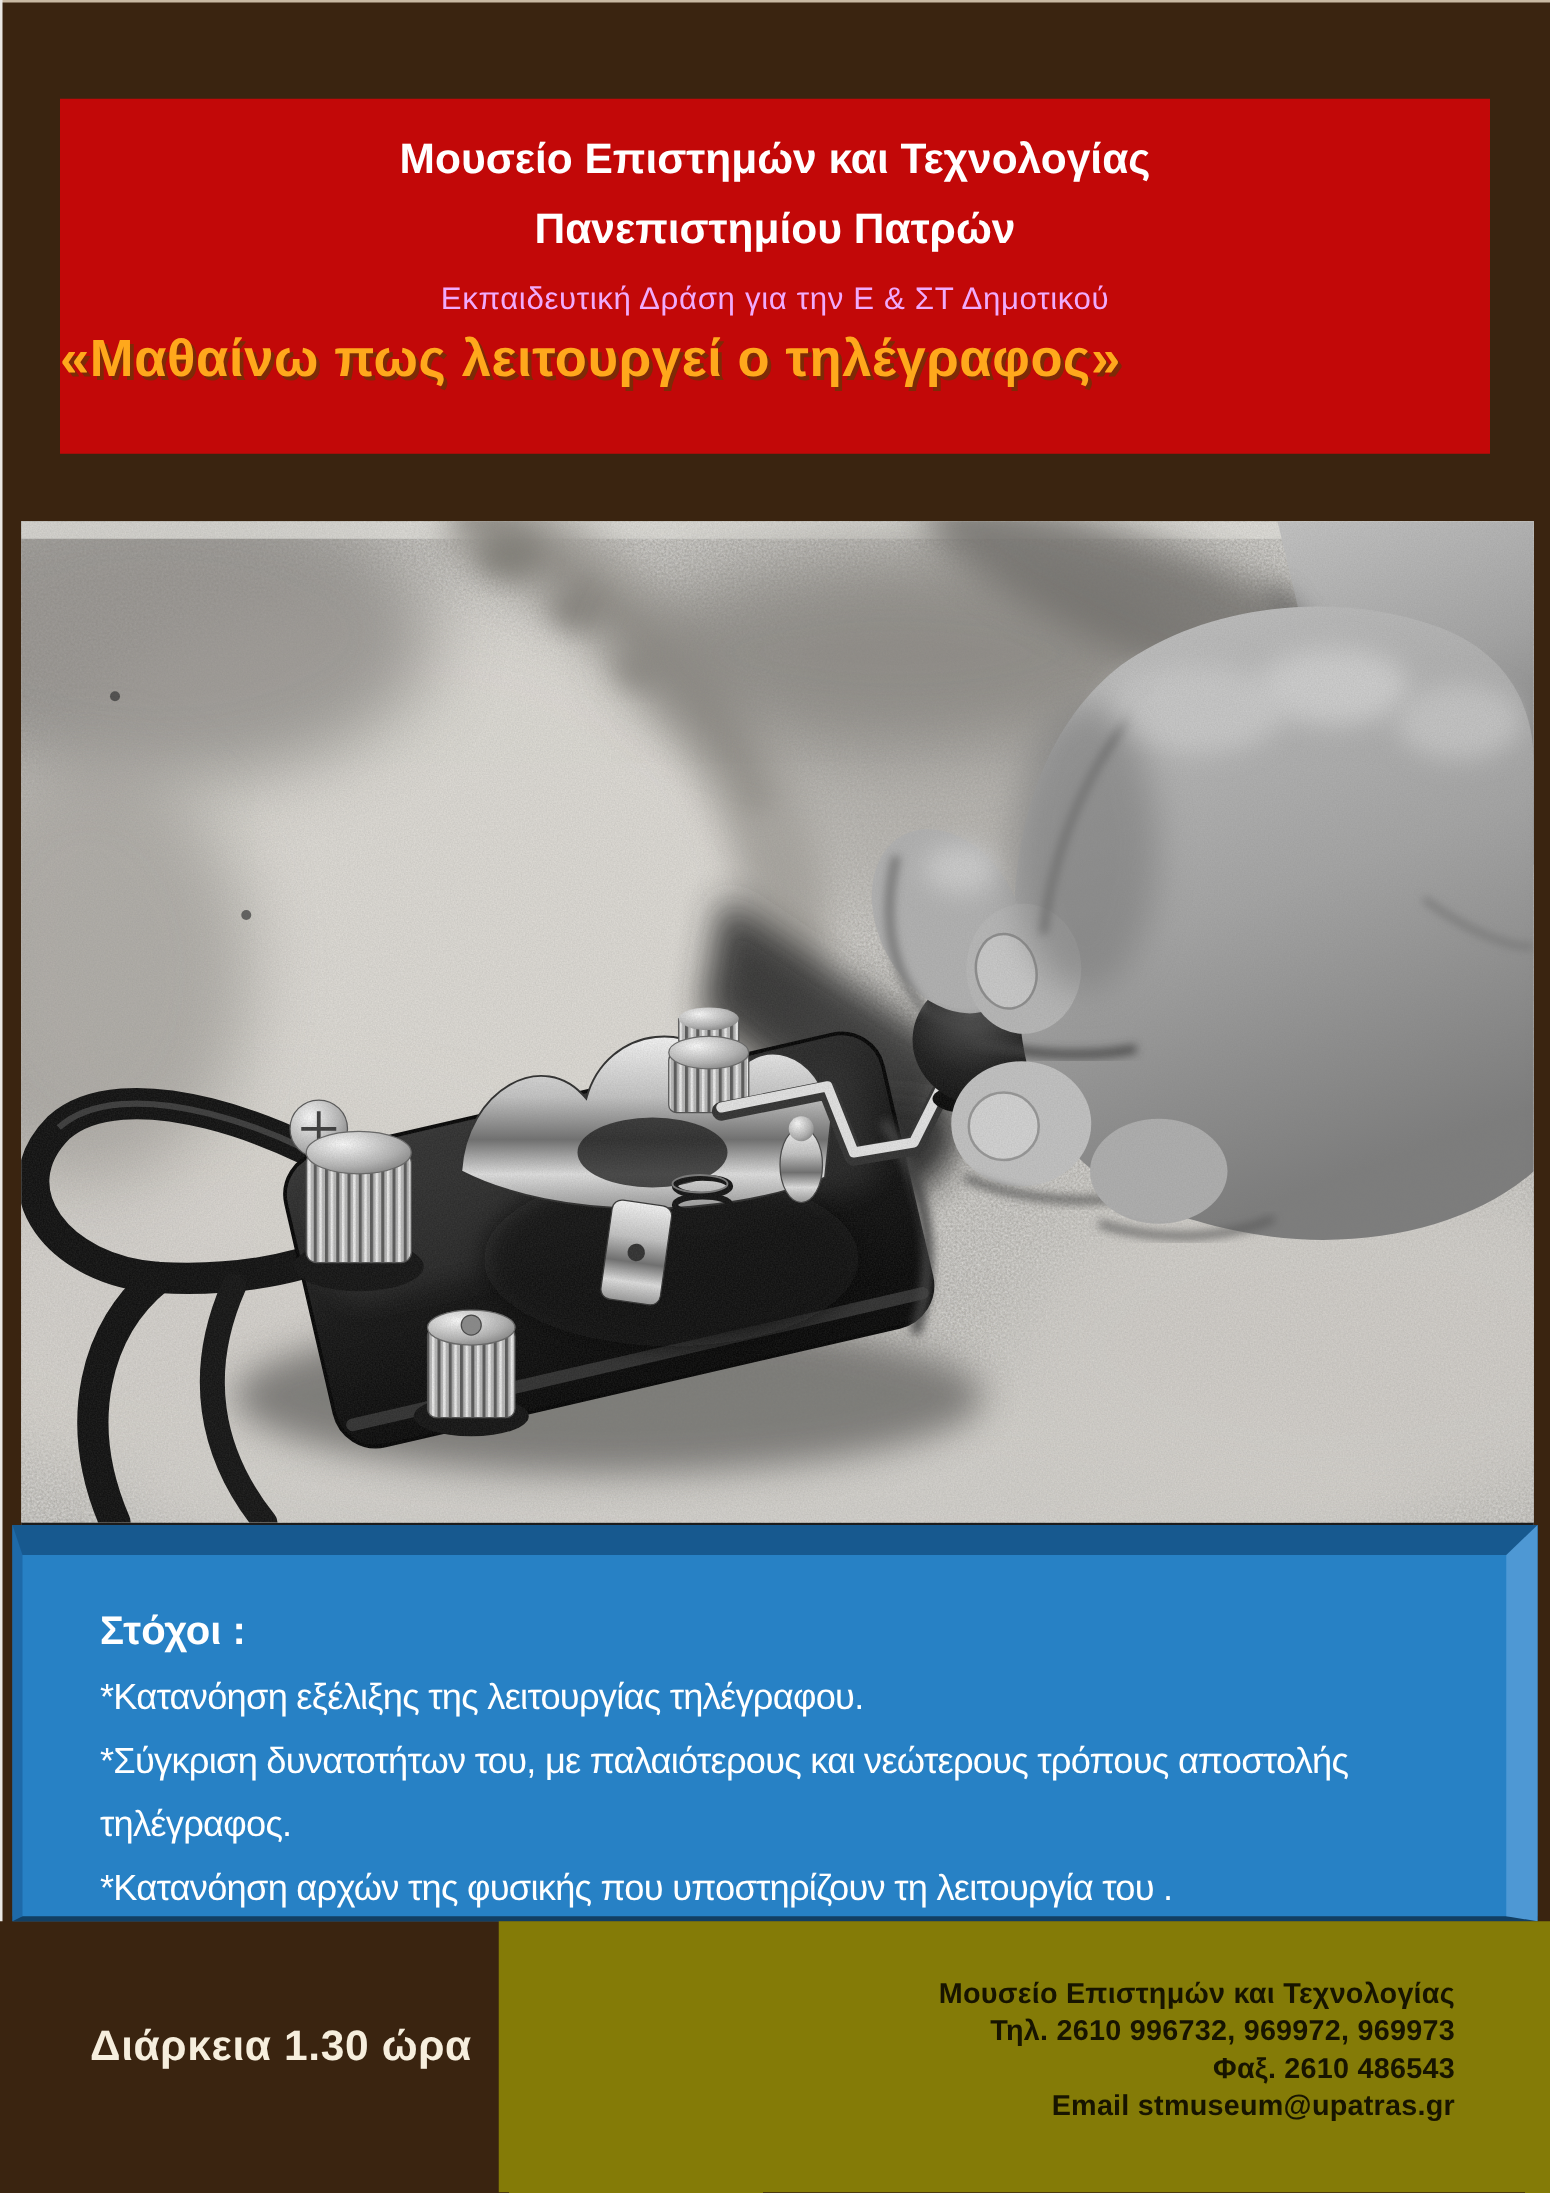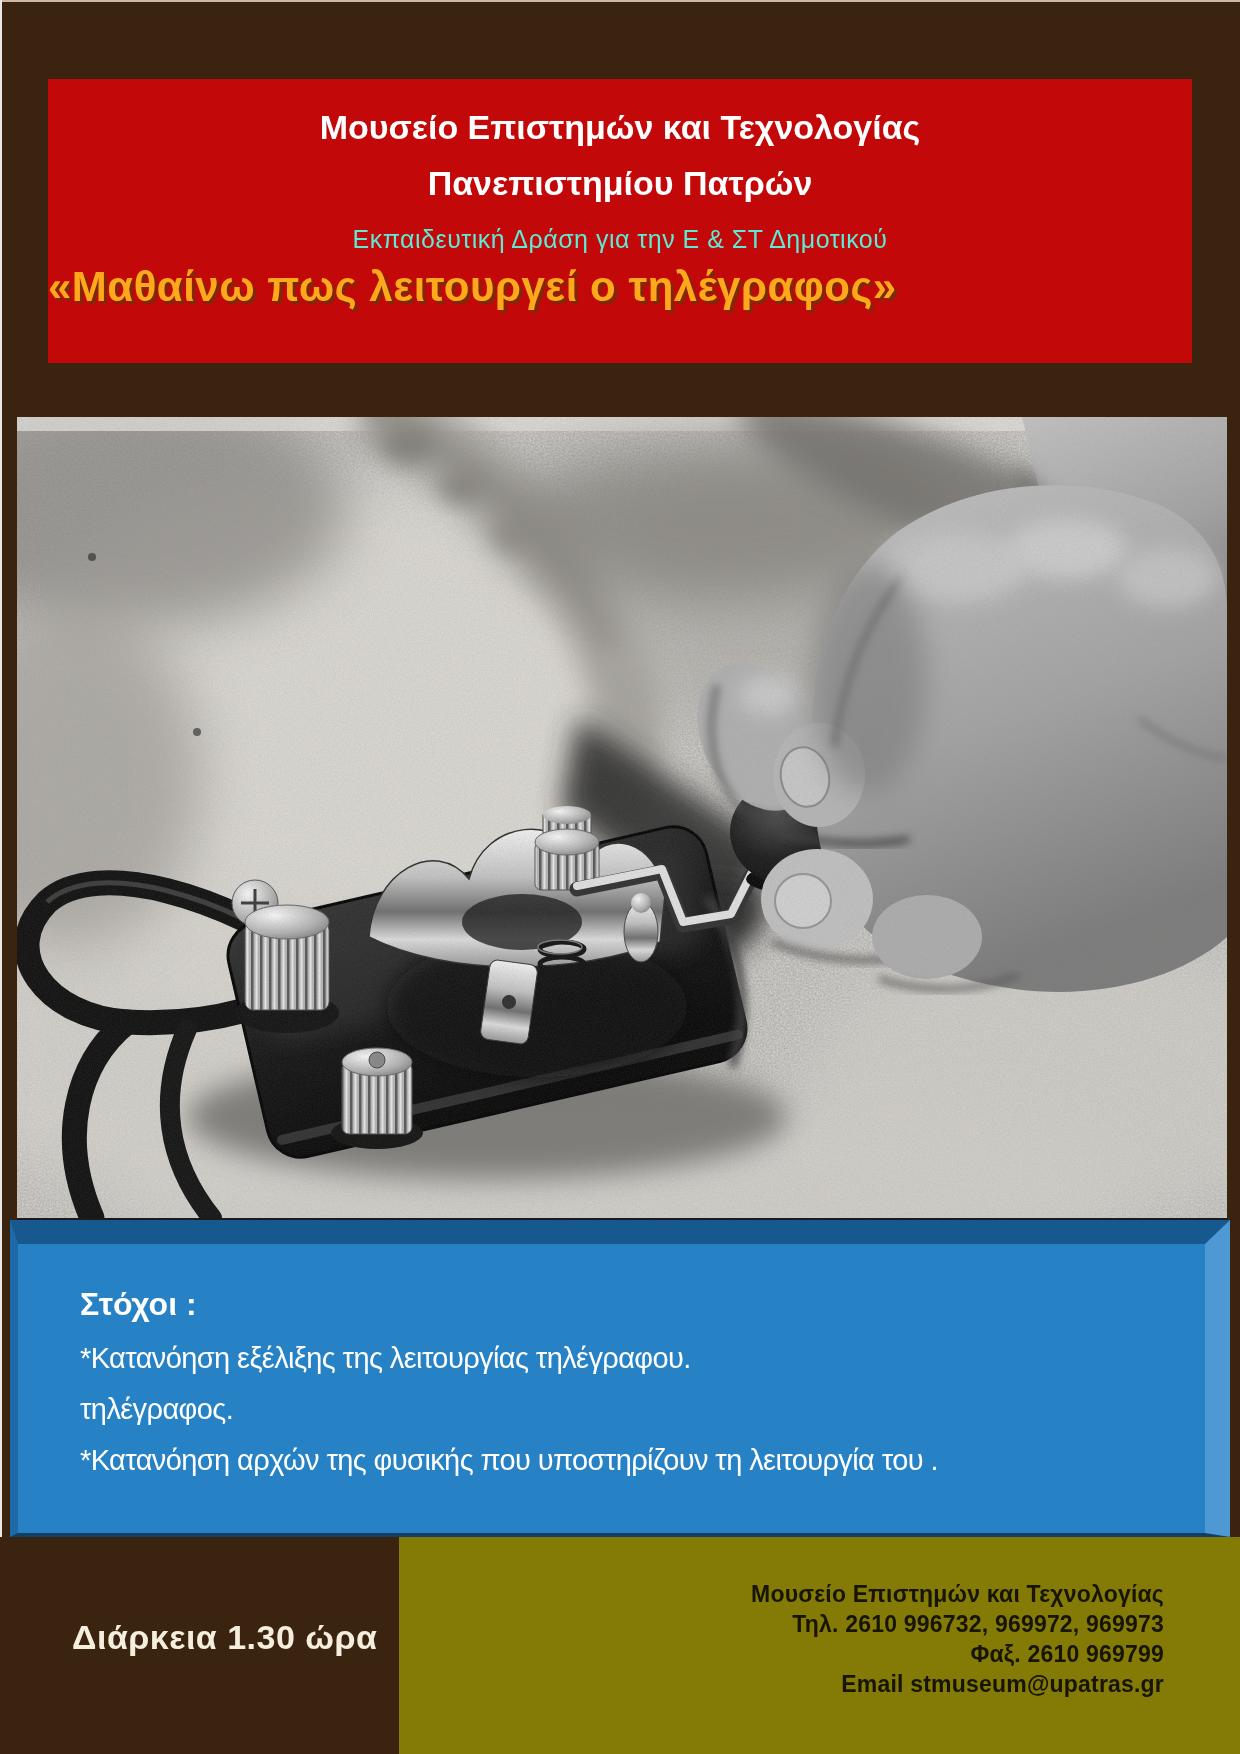--- a/index.html
+++ b/index.html
@@ -9,21 +9,21 @@
     font-family:"Liberation Sans","DejaVu Sans",sans-serif;
   }
   .edge-top{position:absolute;left:0;top:0;width:1240px;height:2px;background:#c9b9a3;z-index:9;}
   .edge-left{position:absolute;left:0;top:0;width:2px;height:1537px;background:#e9e7e3;z-index:9;}
 
   
   .red-banner{position:absolute;left:48px;top:79px;width:1144px;height:284px;background:#c20808;}
   .red-banner .h1{position:absolute;width:100%;text-align:center;color:#ffffff;font-weight:bold;font-size:34px;line-height:1.2;}
   .red-banner .h1.first{top:28px;}
   .red-banner .h1.second{top:84px;}
-  .red-banner .sub{position:absolute;top:146px;width:100%;text-align:center;color:#5eead4;font-size:25px;font-weight:normal;letter-spacing:0.5px;}
+  .red-banner .sub{position:absolute;top:146px;width:100%;text-align:center;color:#f0abfc;font-size:25px;font-weight:normal;letter-spacing:0.5px;}
   .red-banner .title{position:absolute;top:184px;width:100%;text-align:left;color:#ffa81c;font-size:42px;font-weight:bold;letter-spacing:0.5px;text-shadow:3px 3px 0 #7d2a07;}
 
   
   .photo{position:absolute;left:17px;top:417px;width:1210px;height:801px;margin:0;background:#b9b7b3;border-bottom:3px solid #1b1b1b;box-sizing:content-box;}
   .photo svg{display:block;width:1210px;height:801px;}
 
   
   .goals{position:absolute;left:10px;top:1220px;width:1220px;height:317px;box-sizing:border-box;
     background:#2781c5;
     border-top:24px solid #17598f;
@@ -231,25 +231,26 @@
     </g>
 
     <rect x="0" y="0" width="1210" height="801" filter="url(#grain)" opacity="0.45"></rect>
   </svg>
 </figure>
 
 <section class="goals">
   <div class="goals-inner">
     <div class="goals-heading">Στόχοι :</div>
     <div class="goal-line">*Κατανόηση εξέλιξης της λειτουργίας τηλέγραφου.</div>
+    <div class="goal-line">*Σύγκριση δυνατοτήτων του, με παλαιότερους και νεώτερους τρόπους αποστολής</div>
     <div class="goal-line">τηλέγραφος.</div>
     <div class="goal-line">*Κατανόηση  αρχών της φυσικής που υποστηρίζουν τη λειτουργία του .</div>
   </div>
 </section>
 
 <div class="duration">Διάρκεια 1.30 ώρα</div>
 
 <section class="contact">
   <div class="contact-line">Μουσείο Επιστημών και Τεχνολογίας</div>
   <div class="contact-line">Τηλ. 2610 996732, 969972, 969973</div>
-  <div class="contact-line">Φαξ. 2610 969799</div>
+  <div class="contact-line">Φαξ. 2610 486543</div>
   <div class="contact-line">Email stmuseum@upatras.gr</div>
 </section>
 
 </body></html>

